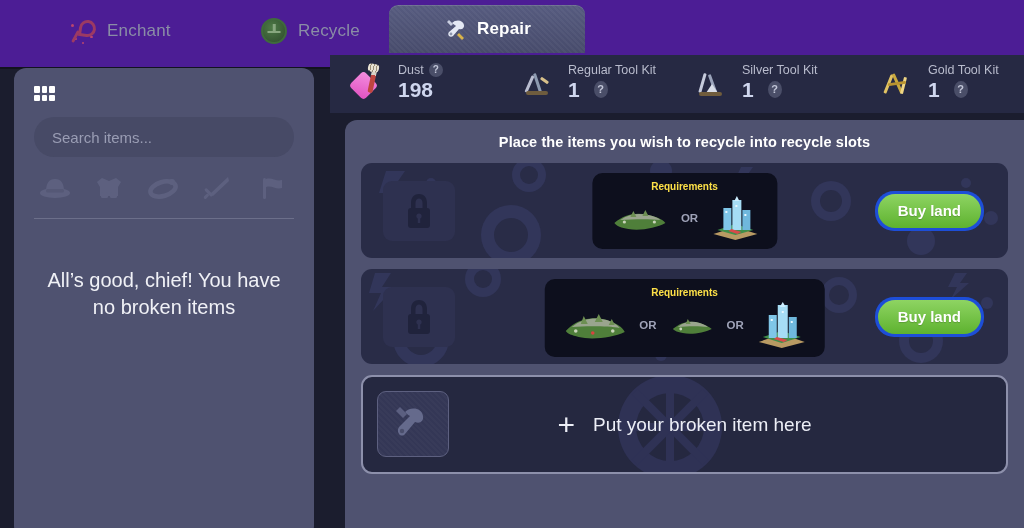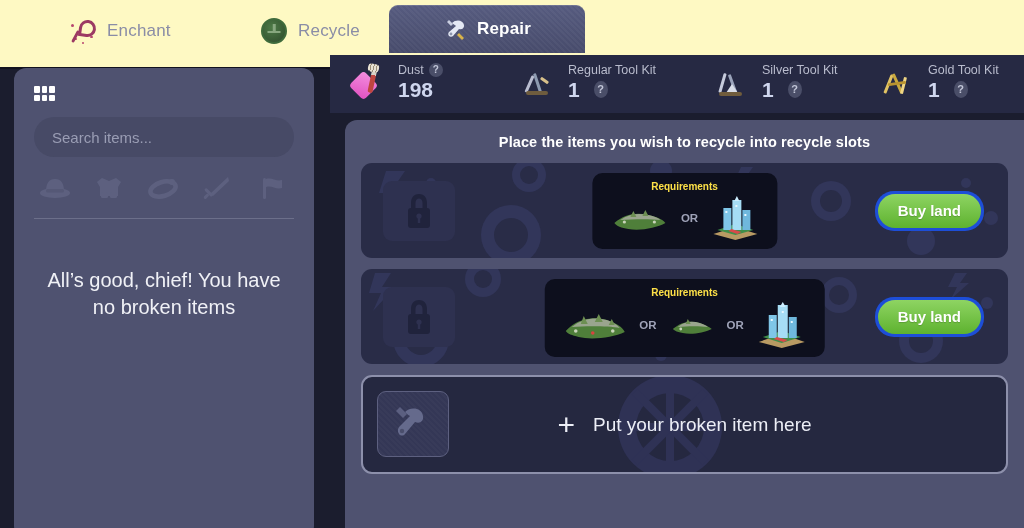--- a/index.html
+++ b/index.html
@@ -9,21 +9,21 @@
     overflow: hidden;
     background: #1b1d2e;
     font-family: "Liberation Sans", sans-serif;
     -webkit-font-smoothing: antialiased;
   }
 
   
   #tabbar {
     position: absolute; left: 0; top: 0;
     width: 1024px; height: 69px;
-    background: #fef9c3;
+    background: #4c1d95;
     border-bottom: 2px solid #12131f;
   }
   .tab {
     position: absolute; top: 8px; height: 45px;
     display: flex; align-items: center; gap: 11px;
     padding: 0 22px;
     border-radius: 9px 9px 0 0;
     cursor: pointer;
     user-select: none;
   }
@@ -96,21 +96,21 @@
   .qmark {
     width: 14px; height: 14px; border-radius: 50%;
     background: #4a4e68; color: #c2c6d8;
     font-size: 10px; line-height: 14px; text-align: center;
     font-weight: bold; cursor: pointer; flex: 0 0 14px;
   }
   .qmark.big { width: 17px; height: 17px; line-height: 17px; font-size: 11px; }
 
   #res-dust { left: 22px; }
   #res-regular { left: 192px; }
-  #res-silver { left: 386px; }
+  #res-silver { left: 366px; }
   #res-gold { left: 552px; }
 
   
   .ic-dust .gem {
     position: absolute; left: 1px; top: 12px;
     width: 21px; height: 21px; background: linear-gradient(150deg,#f58fe0,#e050c0);
     transform: rotate(45deg); border-radius: 4px;
   }
   .ic-dust .wand {
     position: absolute; left: 18px; top: 4px; width: 5px; height: 26px;

